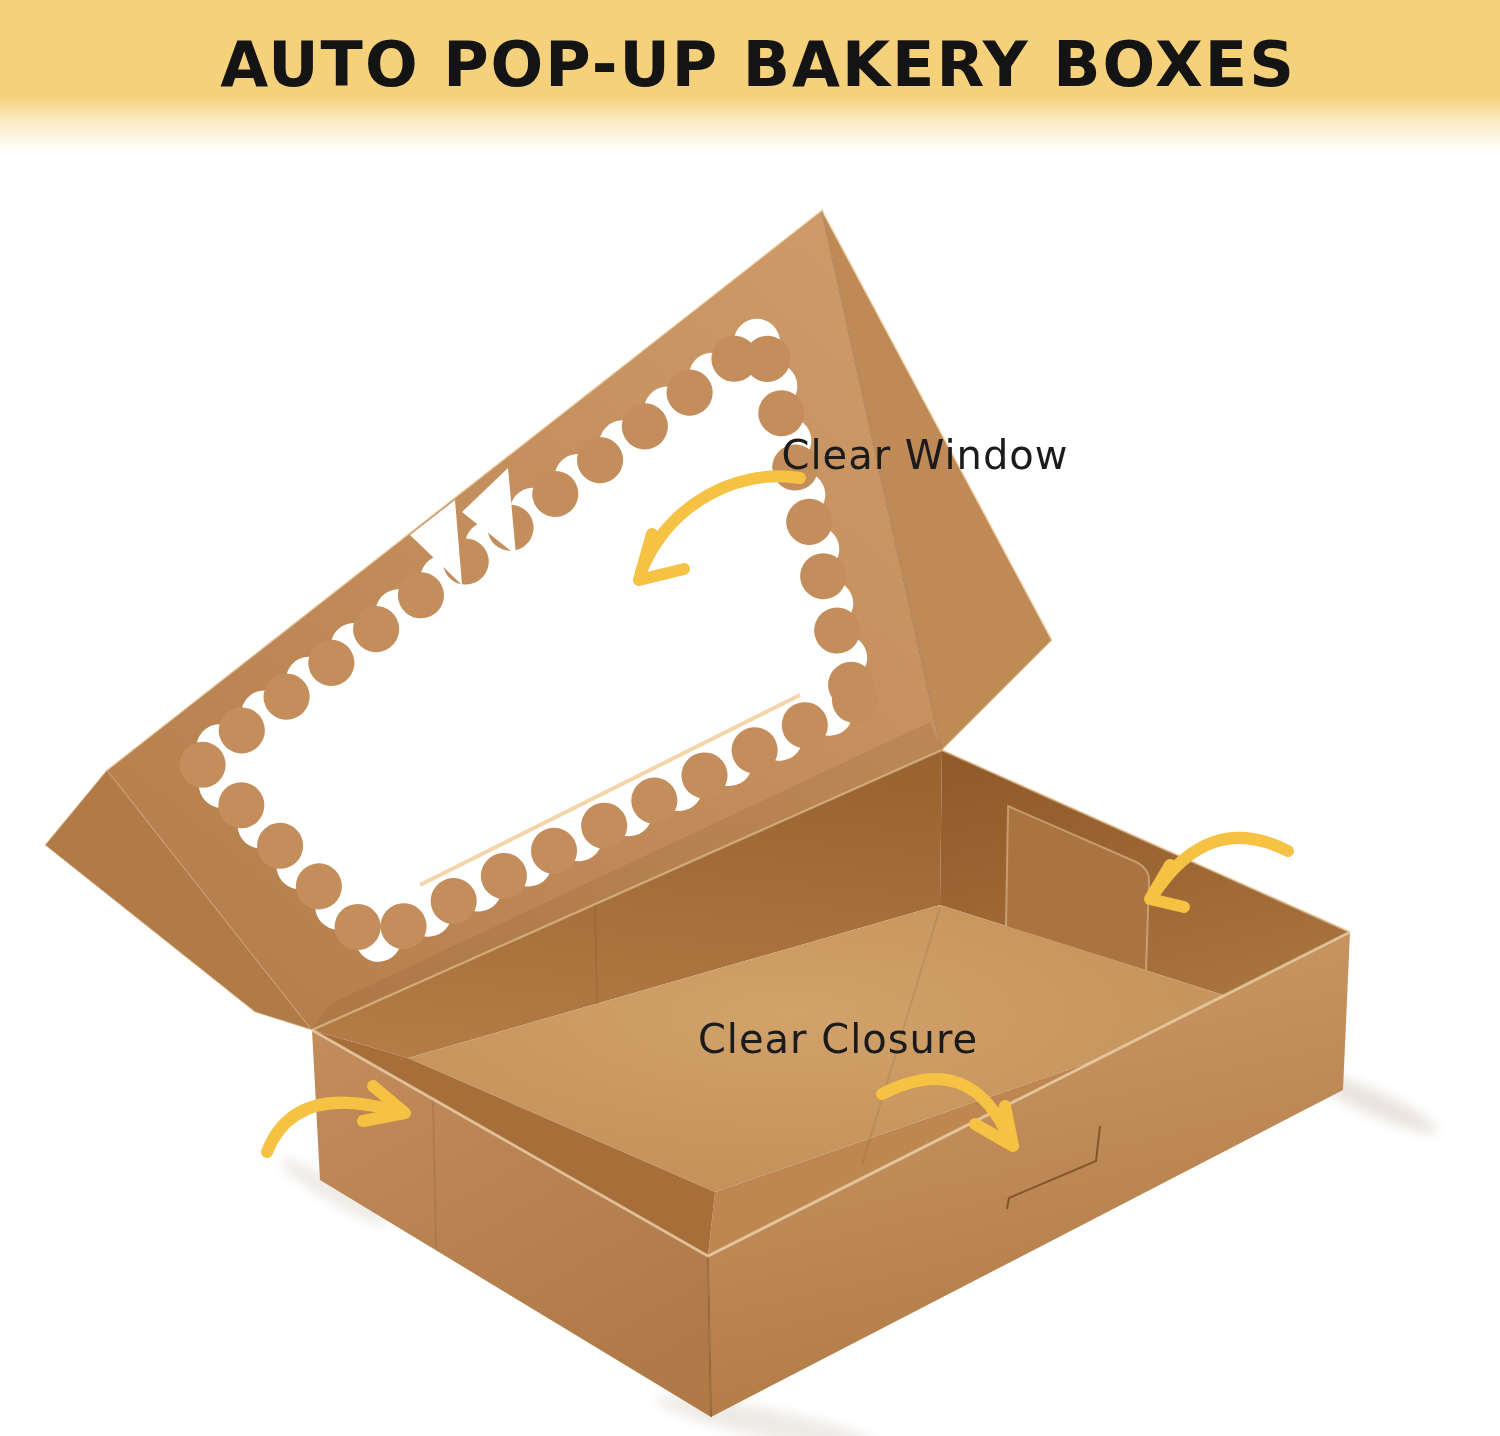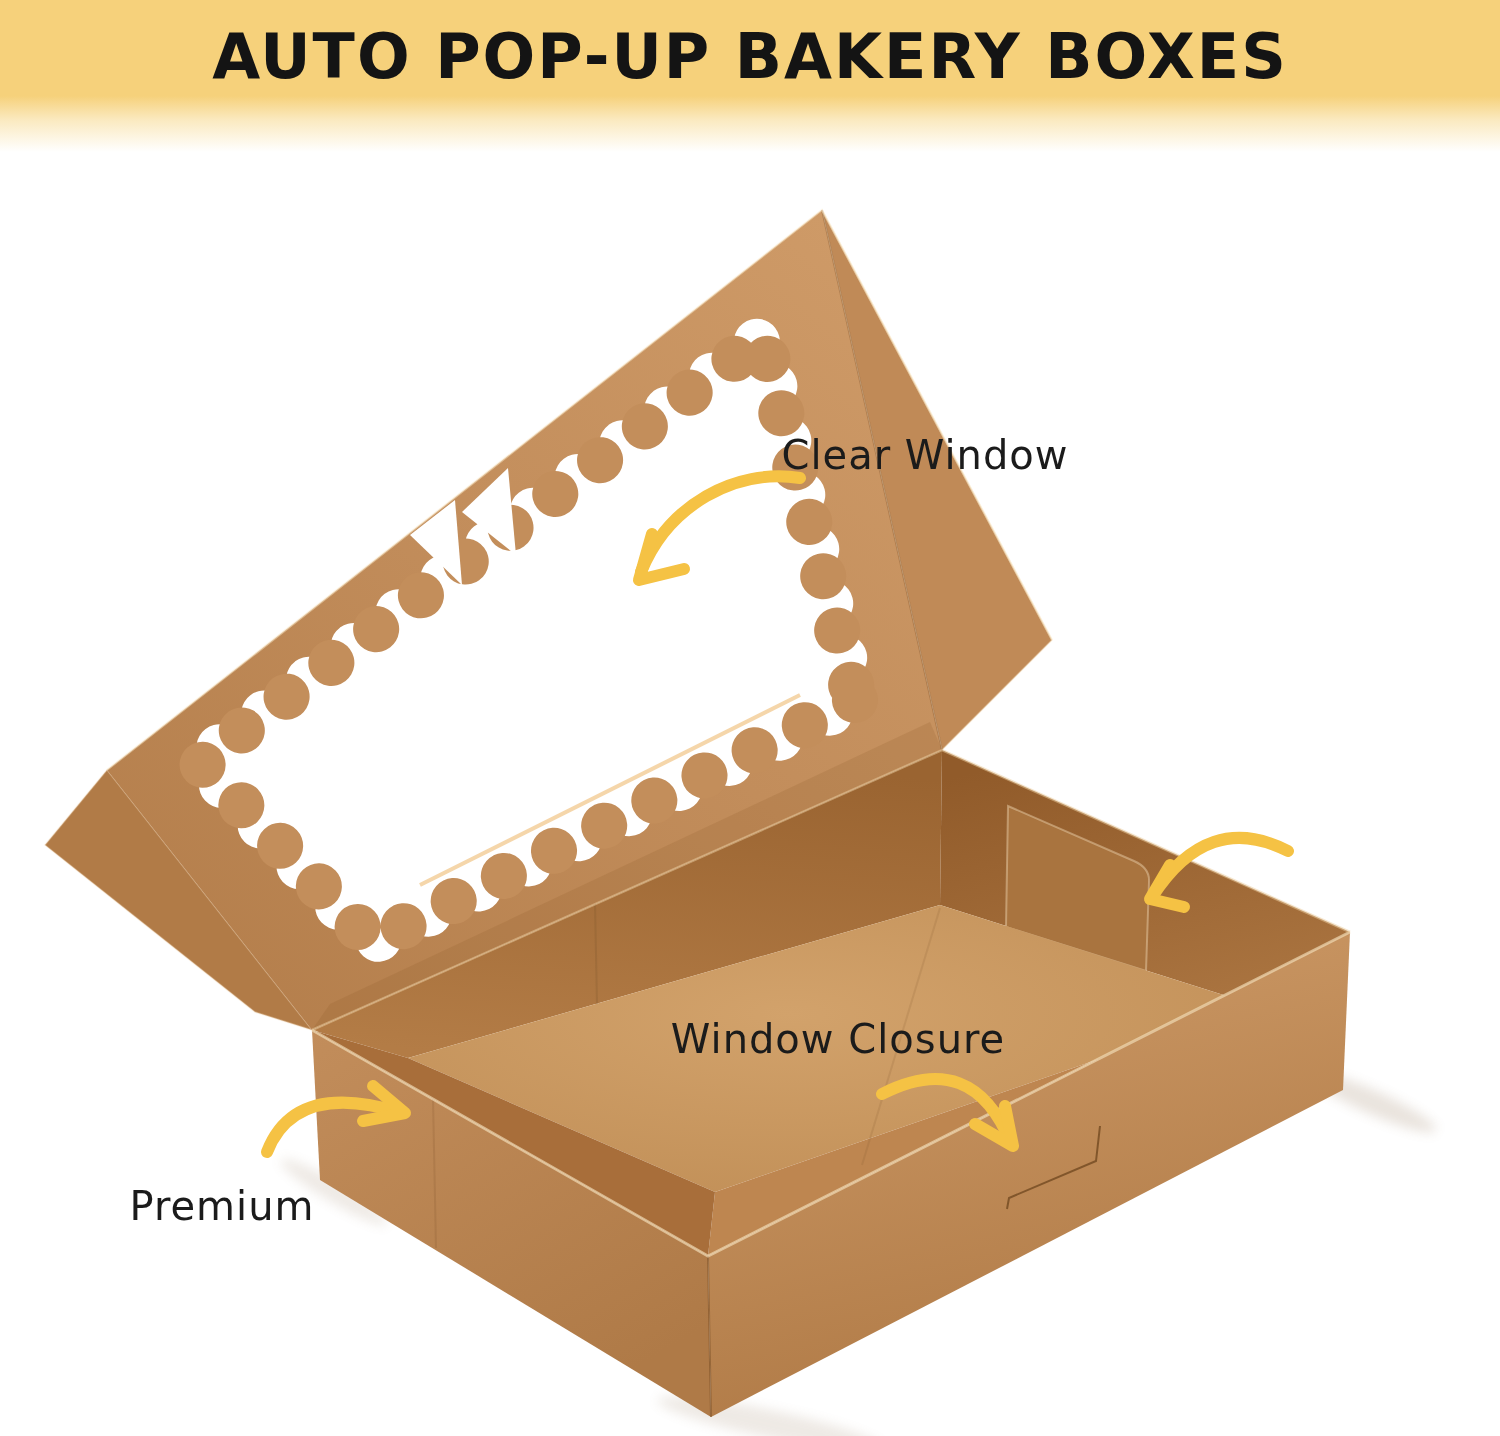--- a/index.html
+++ b/index.html
@@ -6,21 +6,21 @@
   body{
     width:1500px;height:1436px;position:relative;background:#ffffff;overflow:hidden;
     font-family:"DejaVu Sans", sans-serif;
   }
   .stage{position:absolute;left:0;top:0;width:1500px;height:1436px;}
   .banner{
     position:absolute;left:0;top:0;width:1500px;height:152px;
     background:linear-gradient(180deg,#F6D17B 0px,#F6D17B 96px,rgba(247,216,140,.55) 120px,rgba(250,228,170,0) 152px);
   }
   .banner h1{
-    margin:0;position:absolute;left:50%;top:56px;transform:translate(-50%,-50%);
+    margin:8px;position:absolute;left:50%;top:56px;transform:translate(-50%,-50%);
     font-family:"DejaVu Sans", sans-serif;font-weight:bold;font-size:62px;letter-spacing:2px;
     color:#141414;white-space:nowrap;
   }
   svg.box{position:absolute;left:0;top:0;}
   .label{
     position:absolute;transform:translate(-50%,-50%);
     font-size:40px;color:#1b1b1b;white-space:nowrap;letter-spacing:1px;
   }
   .label .ln{display:block;line-height:43px;}
 </style>
@@ -135,18 +135,17 @@
       <path d="M 267 1152 Q 295 1080 402 1113" stroke="#F5C244"></path>
       <polyline points="373,1086 405,1113 363,1121" stroke="#F5C244"></polyline>
     </g>
   </svg>
 
   <div class="banner">
     <h1>AUTO POP-UP BAKERY BOXES</h1>
   </div>
 
   <div class="label" style="left:925px;top:455px;">Clear Window</div>
-  <div class="label" style="left:838px;top:1039px;">Window Closure</div>
+  <div class="label" style="left:838px;top:1039px;">Clear Closure</div>
   <div class="label" style="left:222px;top:1206px;">
-    <span class="ln">Premium</span>
   </div>
 
 </div>
 
 </body></html>

